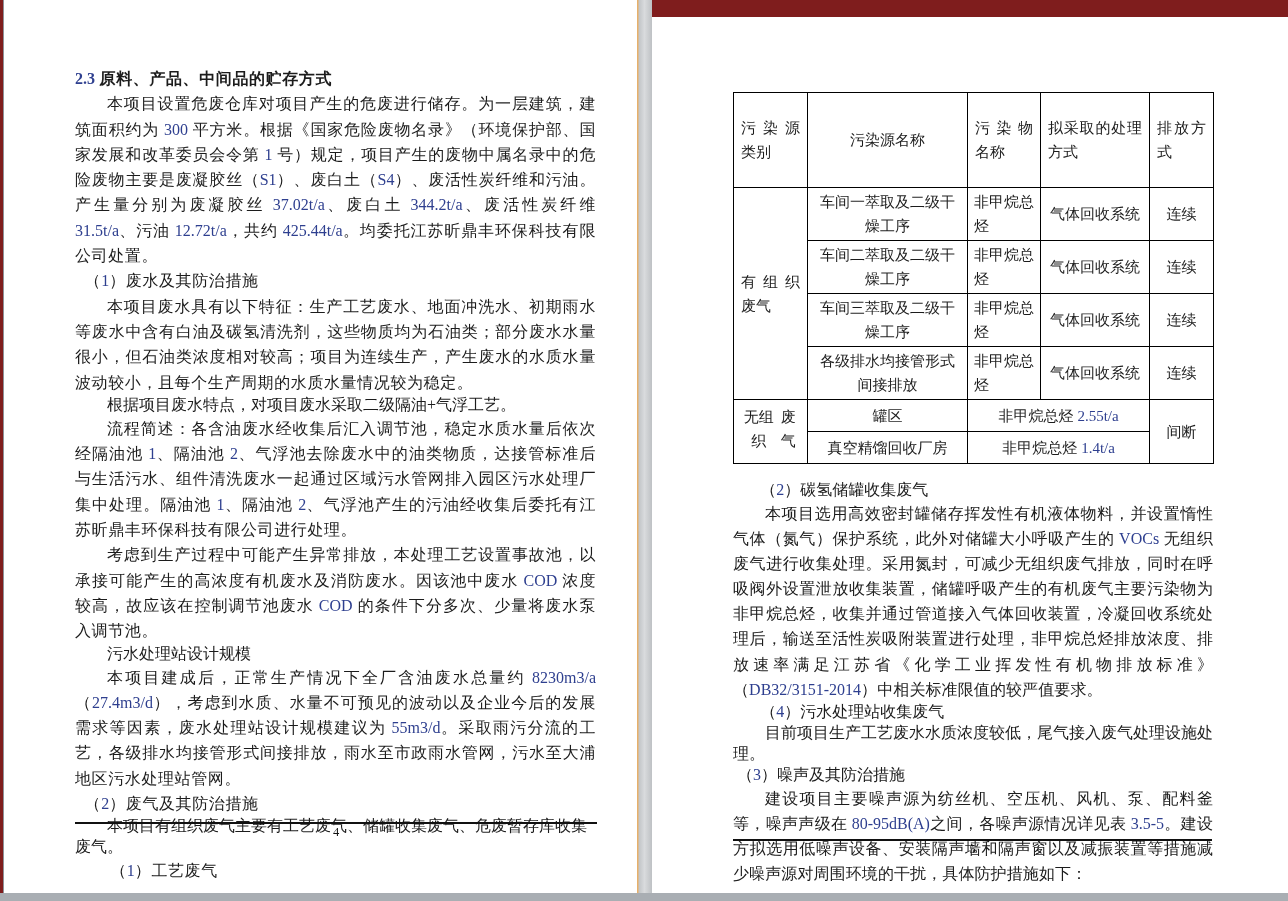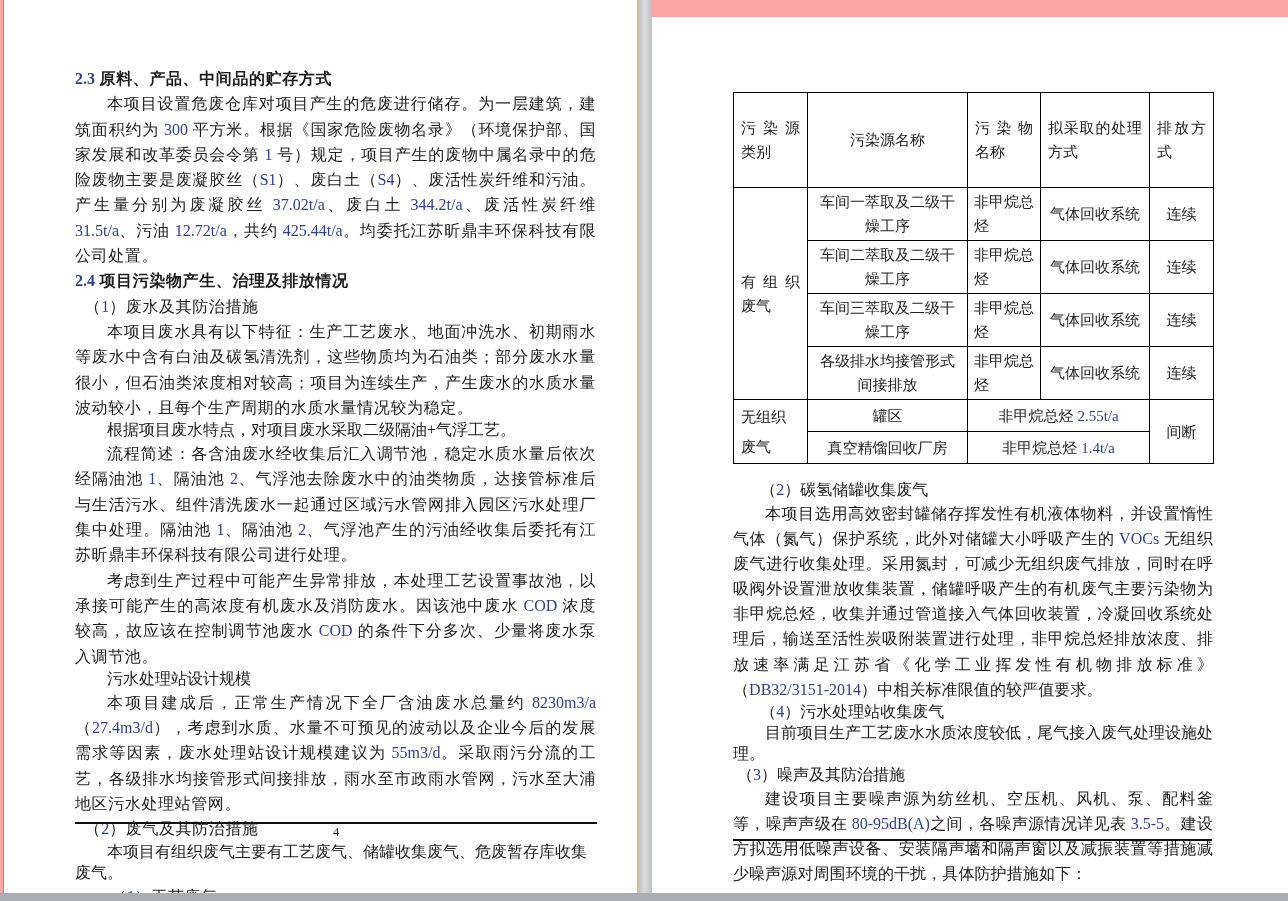--- a/index.html
+++ b/index.html
@@ -4,21 +4,21 @@
 <style>
   * { margin:0; padding:0; box-sizing:border-box; }
   html,body { width:1288px; height:901px; }
   body {
     font-family: "Liberation Serif", "DejaVu Serif", serif;
     background:#ffffff;
     position:relative;
     overflow:hidden;
     color:#1c1c1c;
   }
-  .viewer { position:absolute; inset:0; background:#fca5a5; }
+  .viewer { position:absolute; inset:0; background:#7f1d1d; }
 
   
   .left-border   { position:absolute; left:3px; top:0; width:1px; height:893px; background:#8d9298; }
   .bottom-bar    { position:absolute; left:0; bottom:0; width:1288px; height:8px; background:#a9aeb3; }
 
   
   .page-gap {
     position:absolute; left:637px; top:0; width:15px; height:893px;
     background:linear-gradient(90deg,#e7b06a 0,#e7b06a 1px,#c2c5c8 2px,#d9dbdd 50%,#bec1c4 100%);
   }
@@ -69,34 +69,33 @@
   tr.hdr   { height:95px; }
   tr.org   { height:51px; }
   tr.short { height:32px; }
   .jc  { text-align:justify; text-justify:inter-character; padding:4px 7px; }
   .cc  { text-align:center; padding:4px 2px; }
   .src { text-align:center; padding:2px 10px; }
   .pol { text-align:justify; padding:2px 6px; }
   .trt { text-align:center; padding:2px 4px;border-radius:23px; }
   .emi { text-align:center; padding:2px 2px; }
   .cat2 { padding:0; }
-  .cat2-inner { display:flex; flex-direction:column; justify-content:space-between; height:58px; padding:2px 7px; }
+  .cat2-inner { display:flex; flex-direction:row; justify-content:space-between; height:58px; padding:2px 7px;text-align:center; }
   .merged { text-align:center; padding:2px 4px; }
   .merged .val { margin-left:4px; }
 </style>
 </head>
 <body>
 
 <div class="viewer">
 
   <div class="page page-left">
     <div class="content-left">
       <p class="h2 tint"><span class="lat">2.3</span> 原料、产品、中间品的贮存方式</p>
       <p class="para tint">本项目设置危废仓库对项目产生的危废进行储存。为一层建筑，建筑面积约为 <span class="lat">300</span> 平方米。根据《国家危险废物名录》（环境保护部、国家发展和改革委员会令第 <span class="lat">1</span> 号）规定，项目产生的废物中属名录中的危险废物主要是废凝胶丝（<span class="lat">S1</span>）、废白土（<span class="lat">S4</span>）、废活性炭纤维和污油。产生量分别为废凝胶丝 <span class="lat">37.02t/a</span>、废白土 <span class="lat">344.2t/a</span>、废活性炭纤维 <span class="lat">31.5t/a</span>、污油 <span class="lat">12.72t/a</span>，共约 <span class="lat">425.44t/a</span>。均委托江苏昕鼎丰环保科技有限公司处置。</p>
-      <p class="h2 tint"><span class="lat">2.4</span> 项目污染物产生、治理及排放情况</p>
       <p class="item tint">（<span class="lat">1</span>）废水及其防治措施</p>
       <p class="para tint">本项目废水具有以下特征：生产工艺废水、地面冲洗水、初期雨水等废水中含有白油及碳氢清洗剂，这些物质均为石油类；部分废水水量很小，但石油类浓度相对较高；项目为连续生产，产生废水的水质水量波动较小，且每个生产周期的水质水量情况较为稳定。</p>
       <p class="para-plain tint">根据项目废水特点，对项目废水采取二级隔油+气浮工艺。</p>
       <p class="para tint">流程简述：各含油废水经收集后汇入调节池，稳定水质水量后依次经隔油池 <span class="lat">1</span>、隔油池 <span class="lat">2</span>、气浮池去除废水中的油类物质，达接管标准后与生活污水、组件清洗废水一起通过区域污水管网排入园区污水处理厂集中处理。隔油池 <span class="lat">1</span>、隔油池 <span class="lat">2</span>、气浮池产生的污油经收集后委托有江苏昕鼎丰环保科技有限公司进行处理。</p>
       <p class="para tint">考虑到生产过程中可能产生异常排放，本处理工艺设置事故池，以承接可能产生的高浓度有机废水及消防废水。因该池中废水 <span class="lat">COD</span> 浓度较高，故应该在控制调节池废水 <span class="lat">COD</span> 的条件下分多次、少量将废水泵入调节池。</p>
       <p class="para-plain tint">污水处理站设计规模</p>
       <p class="para tint">本项目建成后，正常生产情况下全厂含油废水总量约 <span class="lat">8230m3/a</span>（<span class="lat">27.4m3/d</span>），考虑到水质、水量不可预见的波动以及企业今后的发展需求等因素，废水处理站设计规模建议为 <span class="lat">55m3/d</span>。采取雨污分流的工艺，各级排水均接管形式间接排放，雨水至市政雨水管网，污水至大浦地区污水处理站管网。</p>
       <p class="item tint">（<span class="lat">2</span>）废气及其防治措施</p>
       <p class="para-plain tint">本项目有组织废气主要有工艺废气、储罐收集废气、危废暂存库收集废气。</p>
       <p class="sub tint">（<span class="lat">1</span>）工艺废气</p>

